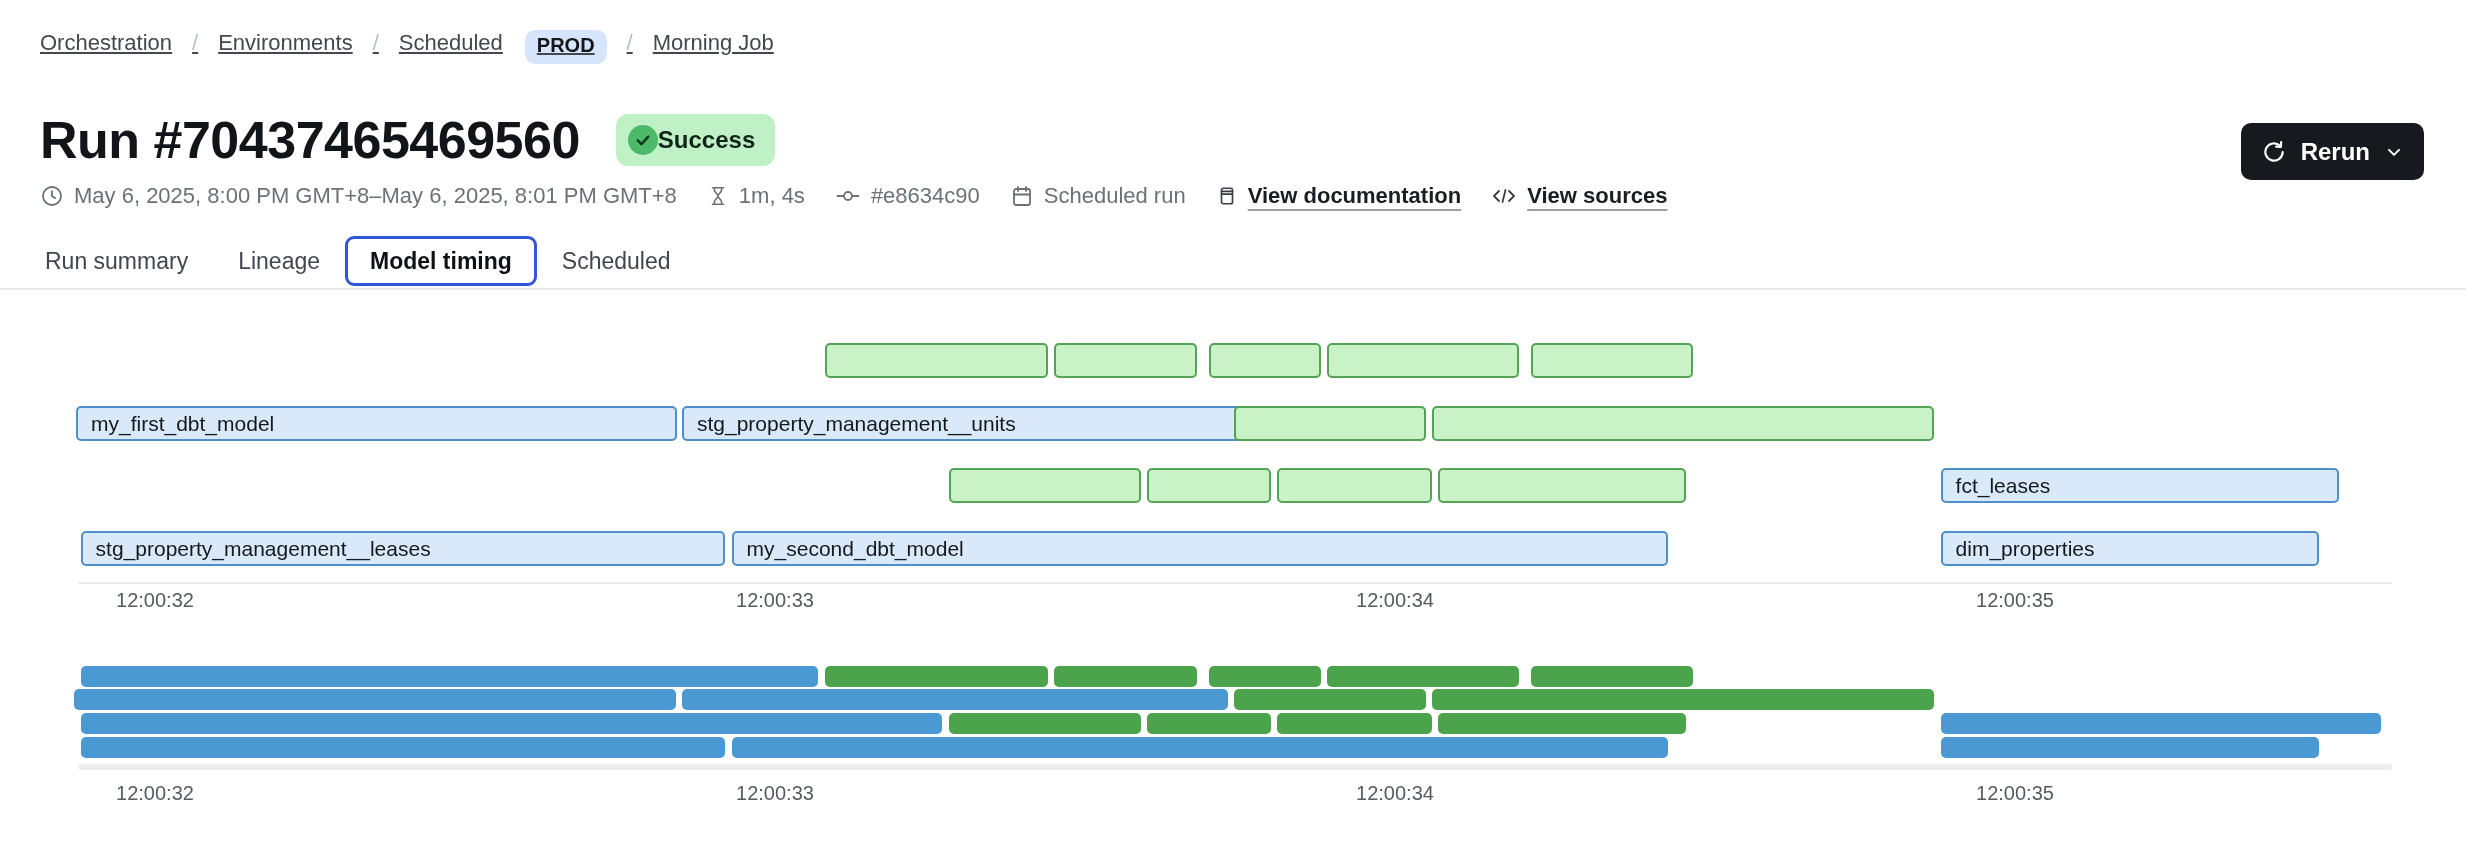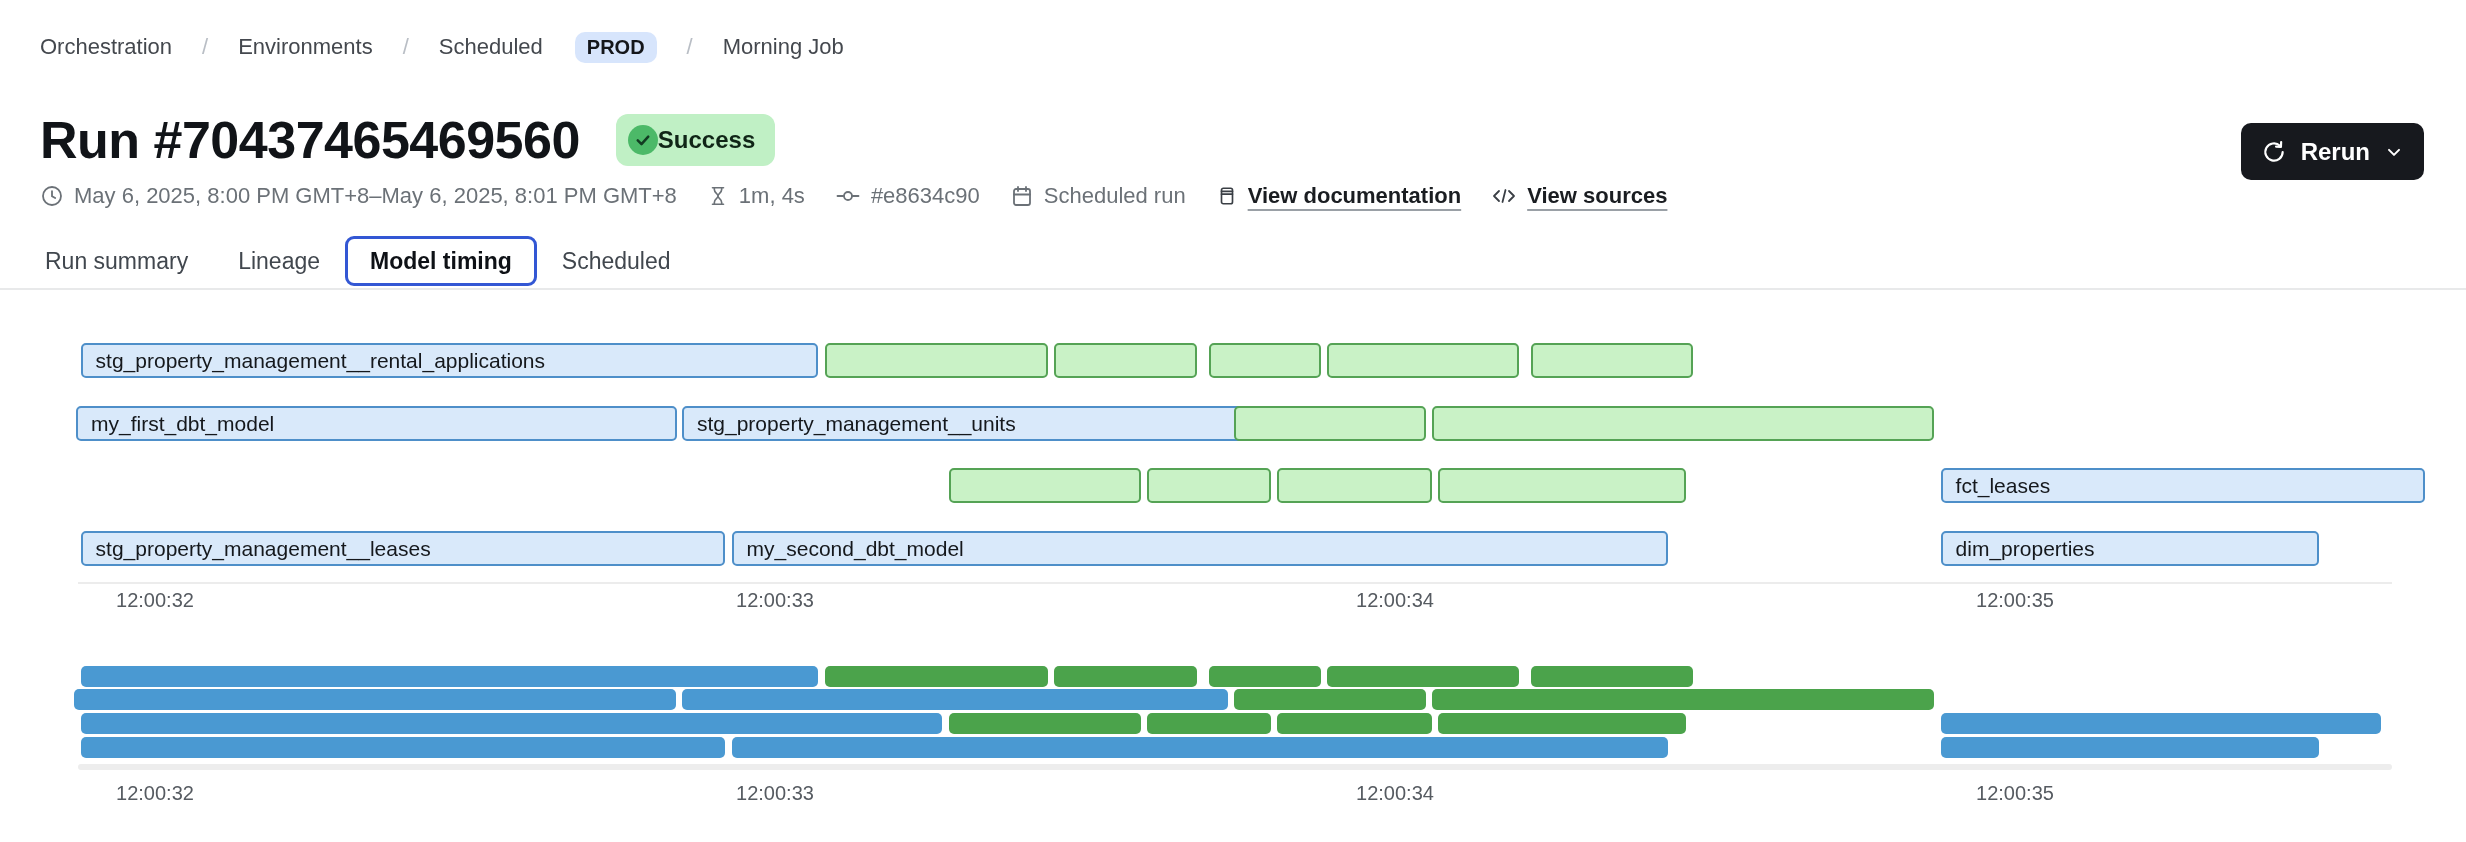--- a/index.html
+++ b/index.html
@@ -1,21 +1,21 @@
 <!DOCTYPE html>
 <html style="--model_fill: #d9e9fa; --model_border: #4e8fc9; --test_fill: #c9f2c6; --test_border: #55a355; --mini_model: #4a99d2; --mini_test: #4ba34b; --status_bg: #c0f0c5; --status_dot: #4cb968; --prod_badge_bg: #d7e5fc; --tab_active_border: #3357d4; --rerun_bg: #17191e;"><head>
 <meta charset="utf-8">
 <style>
   * { margin:0; padding:0; box-sizing:border-box; }
   html,body { width:2466px; height:842px; background:#ffffff; overflow:hidden;
     font-family:"Liberation Sans","DejaVu Sans",sans-serif; color:#16181d; }
 
   
-  .breadcrumb { margin:30px 0 0 40px; display:flex; align-items:center; gap:30px;
-    font-size:22px; font-weight:500; color:#44484e; height:34px; }
+  .breadcrumb { margin:30px 0 0 40px; display:flex; gap:20px;
+    font-size:22px; font-weight:500; color:#44484e; height:34px;text-decoration:underline; }
   .crumb { white-space:nowrap; }
   .crumb-sep { color:#b9bec5; font-weight:400; }
   .crumb-badge { background:var(--prod_badge_bg,#d7e5fc); color:#14161a; font-weight:700;
     font-size:20px; padding:4px 12px; border-radius:10px; margin-left:2px; }
 
   .title-row { margin:46px 0 0 40px; display:flex; align-items:center; gap:36px; height:60px; }
   .page-title { font-size:52px; font-weight:600; letter-spacing:-0.5px; color:#111418; }
   .status-badge { display:inline-flex; align-items:center; height:52px;
     background:var(--status_bg,#c0f0c5); border-radius:12px; padding:0 20px 0 12px; }
   .status-dot { width:30px; height:30px; border-radius:50%; background:var(--status_dot,#4cb968);
@@ -155,23 +155,20 @@
 
 <div class="tabs" id="tabs">
     <div class="tab">Run summary</div>
     <div class="tab">Lineage</div>
     <div class="tab active">Model timing</div>
     <div class="tab">Scheduled</div>
   </div>
 <div class="tabs-divider"></div>
 
 <div class="chart-area" id="chart-area">
-    <div class="gbar model" style="left: 80.6px; width: 737.8px; top: 53px;">
-      <span class="gbar-label">stg_property_management__rental_applications</span>
-    </div>
     <div class="mbar model" style="left: 80.6px; width: 737.8px; top: 376px;"></div>
     <div class="gbar test" style="left: 824.6px; width: 223.2px; top: 53px;"></div>
     <div class="mbar test" style="left: 824.6px; width: 223.2px; top: 376px;"></div>
     <div class="gbar test" style="left: 1054px; width: 142.6px; top: 53px;"></div>
     <div class="mbar test" style="left: 1054px; width: 142.6px; top: 376px;"></div>
     <div class="gbar test" style="left: 1209px; width: 111.6px; top: 53px;"></div>
     <div class="mbar test" style="left: 1209px; width: 111.6px; top: 376px;"></div>
     <div class="gbar test" style="left: 1326.8px; width: 192.2px; top: 53px;"></div>
     <div class="mbar test" style="left: 1326.8px; width: 192.2px; top: 376px;"></div>
     <div class="gbar test" style="left: 1531.4px; width: 161.2px; top: 53px;"></div>
@@ -190,21 +187,21 @@
     <div class="mbar test" style="left: 1432.2px; width: 502.2px; top: 399px;"></div>
     <div class="mbar model" style="left: 80.6px; width: 861.8px; top: 423px;"></div>
     <div class="gbar test" style="left: 948.6px; width: 192.2px; top: 178px;"></div>
     <div class="mbar test" style="left: 948.6px; width: 192.2px; top: 423px;"></div>
     <div class="gbar test" style="left: 1147px; width: 124px; top: 178px;"></div>
     <div class="mbar test" style="left: 1147px; width: 124px; top: 423px;"></div>
     <div class="gbar test" style="left: 1277.2px; width: 155px; top: 178px;"></div>
     <div class="mbar test" style="left: 1277.2px; width: 155px; top: 423px;"></div>
     <div class="gbar test" style="left: 1438.4px; width: 248px; top: 178px;"></div>
     <div class="mbar test" style="left: 1438.4px; width: 248px; top: 423px;"></div>
-    <div class="gbar model" style="left: 1940.6px; width: 484px; top: 178px;">
+    <div class="gbar model" style="left: 1940.6px; width: 398px; top: 178px;">
       <span class="gbar-label">fct_leases</span>
     </div>
     <div class="mbar model" style="left: 1940.6px; width: 440.2px; top: 423px;"></div>
     <div class="gbar model" style="left: 80.6px; width: 644.8px; top: 241px;">
       <span class="gbar-label">stg_property_management__leases</span>
     </div>
     <div class="mbar model" style="left: 80.6px; width: 644.8px; top: 447px;"></div>
     <div class="gbar model" style="left: 731.6px; width: 936.2px; top: 241px;">
       <span class="gbar-label">my_second_dbt_model</span>
     </div>

